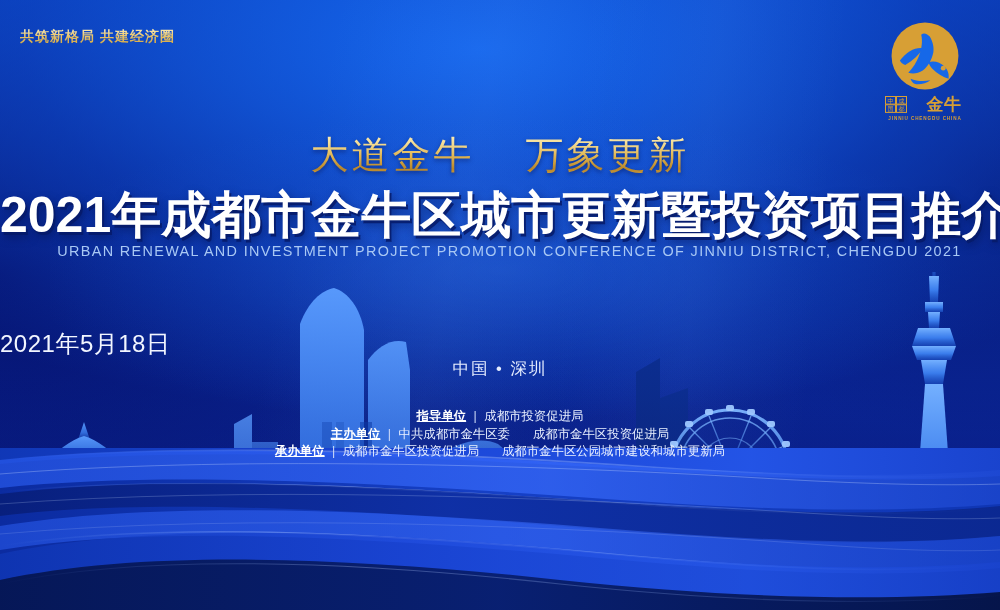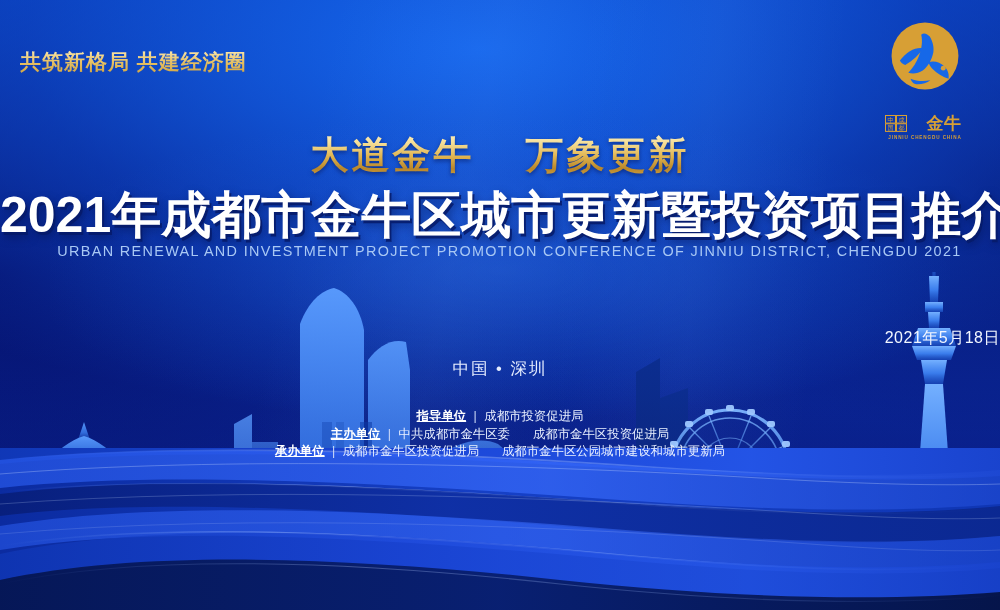--- a/index.html
+++ b/index.html
@@ -40,45 +40,44 @@
   .skyline { position:absolute; left:0; bottom:48px; width:1000px; height:290px; }
   .skyline svg { display:block; width:1000px; height:290px; }
 
   
   .waves { position:absolute; left:0; bottom:0; width:1000px; height:180px; }
   .waves svg { display:block; width:1000px; height:180px; }
 
   
   .tagline {
     position:absolute; left:20px; top:28px;
-    font-size:21px; font-weight:bold; letter-spacing:1px;
+    font-size:14px; font-weight:bold; letter-spacing:1px;
     background:linear-gradient(180deg,#fdf0c0 0%,#e8c46a 45%,#cfa13c 100%);
     -webkit-background-clip:text; background-clip:text;
     color:transparent;
     -webkit-text-fill-color:transparent;
     text-shadow:none;
     white-space:nowrap;
-    margin-top:20px;
   }
 
   
   .logo { position:absolute; right:22px; top:18px; width:106px; text-align:center; }
   .logo-mark { width:76px; height:76px; margin:0 auto; display:block; }
-  .logo-word { margin-top:19px; display:flex; align-items:center; justify-content:center; gap:15px; }
+  .logo-word { margin-top:0; display:flex; align-items:center; justify-content:center; gap:15px; }
   .logo-word svg { display:block; }
   .logo-latin {
     margin-top:2px; font-size:4.6px; letter-spacing:0.9px;
     color:#d79f35; font-weight:bold; white-space:nowrap;
   }
 
   
   .slogan {
     position:absolute; left:0; right:0; top:130px;
     text-align:center;
-    font-size:38px; font-weight:bold; letter-spacing:3px;
+    font-size:38px; font-weight:normal; letter-spacing:3px;
     font-family:"Liberation Serif","DejaVu Serif",serif;
     background:linear-gradient(180deg,#fff6cf 0%,#f4dd95 26%,#e0b44f 52%,#b8862a 76%,#dcae50 100%);
     -webkit-background-clip:text; background-clip:text;
     color:transparent; -webkit-text-fill-color:transparent;
     filter:drop-shadow(0 2px 2px rgba(3,18,80,0.55));
   }
   .slogan .gap { display:inline-block; width:26px; }
 
   
   .title {
@@ -98,21 +97,21 @@
     text-align:center;
     font-size:14.4px; letter-spacing:1.35px;
     color:#a9c8f4;
     white-space:nowrap;
     padding-left:19px;
   }
 
   
   .date {
     position:absolute; left:0; right:0; top:328px;
-    text-align:right; font-size:16px; color:#f2f6ff; letter-spacing:0.5px;
+    text-align:left; font-size:24px; color:#f2f6ff; letter-spacing:0.5px;
   }
   .city {
     position:absolute; left:0; right:0; top:358px;
     text-align:center; font-size:16.5px; color:#e6eeff; letter-spacing:2px;
   }
 
   
   .orgs { position:absolute; left:0; right:0; top:408px; text-align:center; }
   .org-line {
     font-size:12.4px; color:#eaf1ff; line-height:17.5px; white-space:nowrap;

